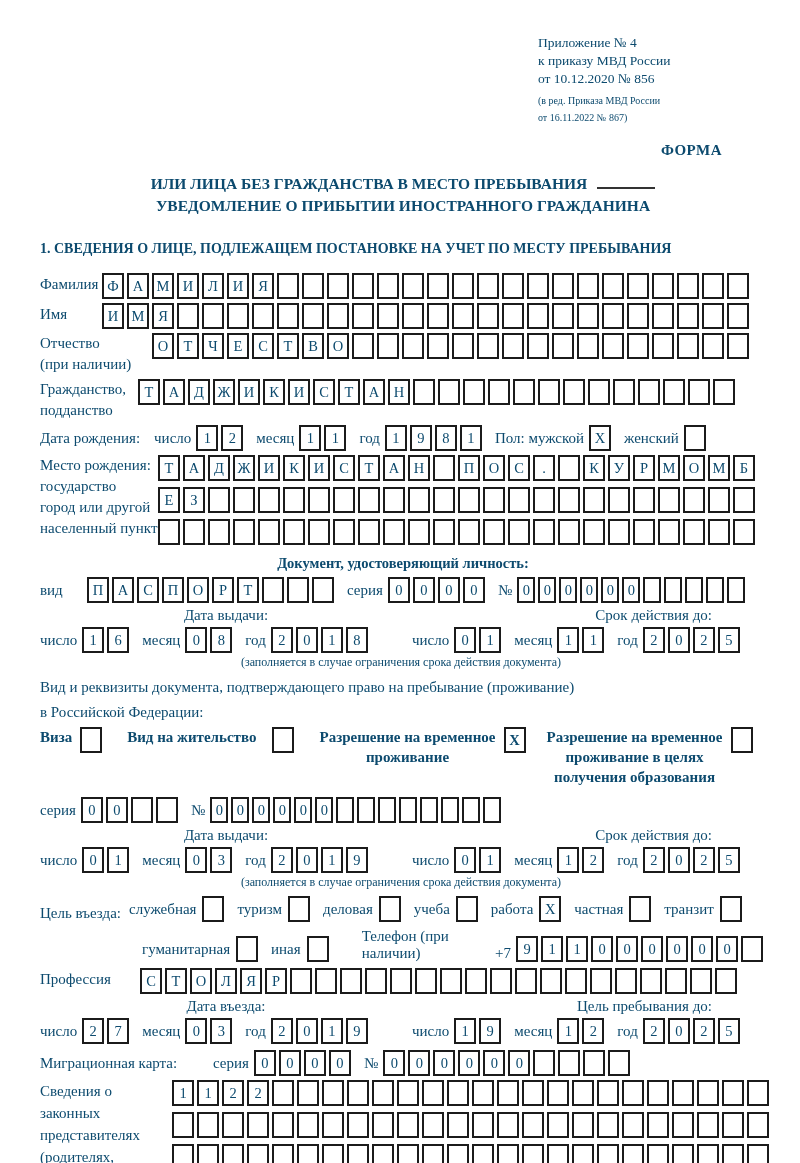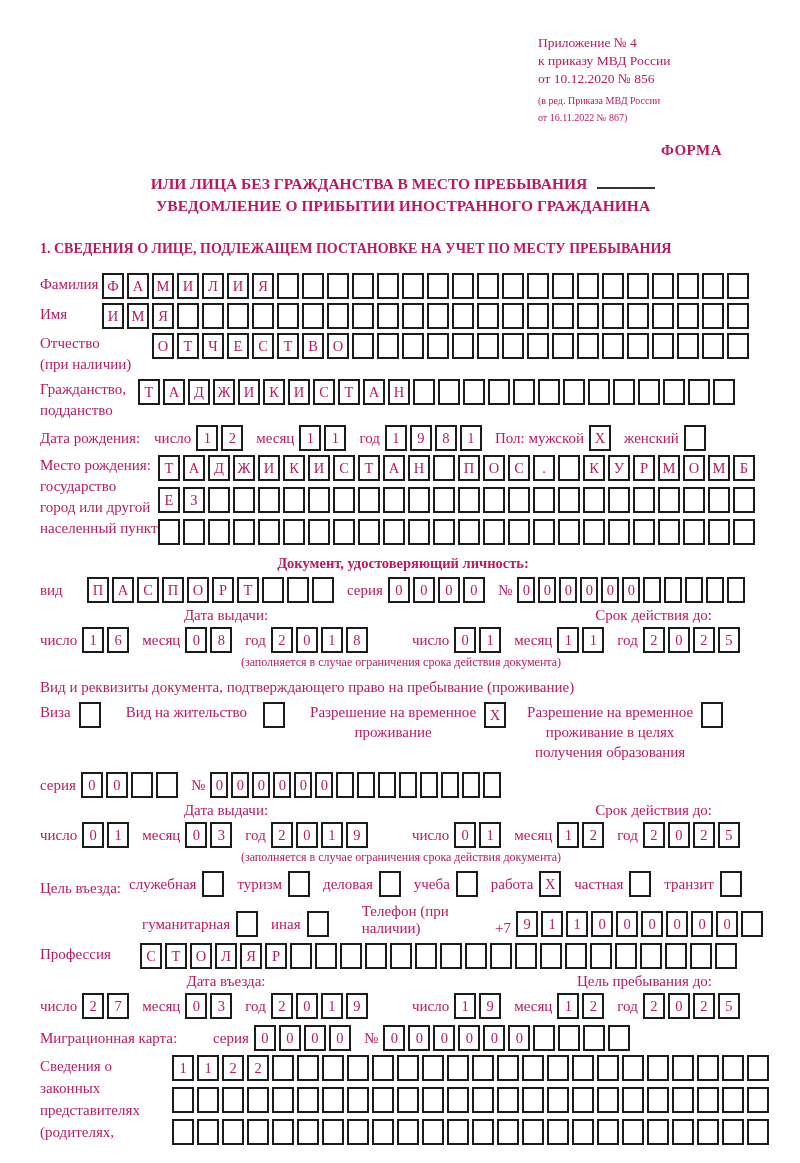--- a/index.html
+++ b/index.html
@@ -1,20 +1,20 @@
 <!DOCTYPE html>
 <html><head>
 <meta charset="utf-8">
 <style>
   html,body{margin:0;padding:0;background:#ffffff;}
   .page{
     width:800px;height:1163px;box-sizing:border-box;
     padding:34px 34px 0 40px;
     font-family:"Liberation Serif","DejaVu Serif",serif;
-    color:#be185d;position:relative;overflow:hidden;background:#fff;
+    color:#0c4a6e;position:relative;overflow:hidden;background:#fff;
   }
   
   .hdr-block{width:200px;margin-left:auto;margin-right:28px;font-size:13.5px;line-height:18px;}
   .hdr-block .gap{height:4px;}
   .hdr-block .small{font-size:10px;line-height:17px;}
   .forma{ text-align:right;margin:16px 44px 0 0;font-weight:bold;font-size:15px;letter-spacing:.5px;}
   
   .title{ text-align:center;font-weight:bold;font-size:15.5px;line-height:22px;margin-top:14px;}
   .title .uline{display:inline-block;width:58px;border-bottom:2px solid #333;height:14px;margin-left:10px;}
   .sect{ font-weight:bold;font-size:14px;margin-top:24px;margin-bottom:16px;}
@@ -38,21 +38,21 @@
   .date-right{display:flex;align-items:center;}
   .dlbl{font-size:15px;margin-right:5px;}
   .msp{margin-left:10px;}
   .note-right{font-size:12px;text-align:center;padding-right:4px;margin:1px 0 6px 0;}
   .plain{font-size:15px;line-height:22px;margin-bottom:3px;}
   .doc-heading{text-align:center;font-weight:bold;font-size:14.5px;margin:2px 0 5px 0;}
   
   .opt{display:flex;align-items:center;}
   .opt .lbl{margin-right:6px;}
   .optrow{display:flex;align-items:flex-end;margin-bottom:6px;}
-  .opts-top{display:flex;align-items:flex-start;margin:4px 0 10px 0;}
+  .opts-top{display:flex;align-items:flex-start;margin:4px 0 10px 0;font-weight:bold;}
   .optcol{text-align:center;font-size:15px;line-height:20px;}
   .opts-top .cells{margin:0 0 0 8px;}
   .rep{display:flex;align-items:flex-start;margin-top:2px;}
 </style>
 </head>
 <body>
 
 <div class="page">
 
   <div class="hdr-block">
@@ -397,20 +397,21 @@
           <span class="cell">2</span>
           <span class="cell">0</span>
           <span class="cell">2</span>
           <span class="cell">5</span>
         </span>
     </span>
   </div>
   <div class="note-right">(заполняется в случае ограничения срока действия документа)</div>
 
   <div class="plain">Вид и реквизиты документа, подтверждающего право на пребывание (проживание)</div>
+  <div class="plain">в Российской Федерации:</div>
   <div class="opts-top">
     <span class="optcol">Виза</span>
     <span class="cells">
         <span class="cell"></span>
       </span>
     <span class="optcol" style="margin-left:22px">Вид на жительство</span>
     <span class="cells" style="margin-left:16px">
         <span class="cell"></span>
       </span>
     <span class="optcol" style="margin-left:22px">

